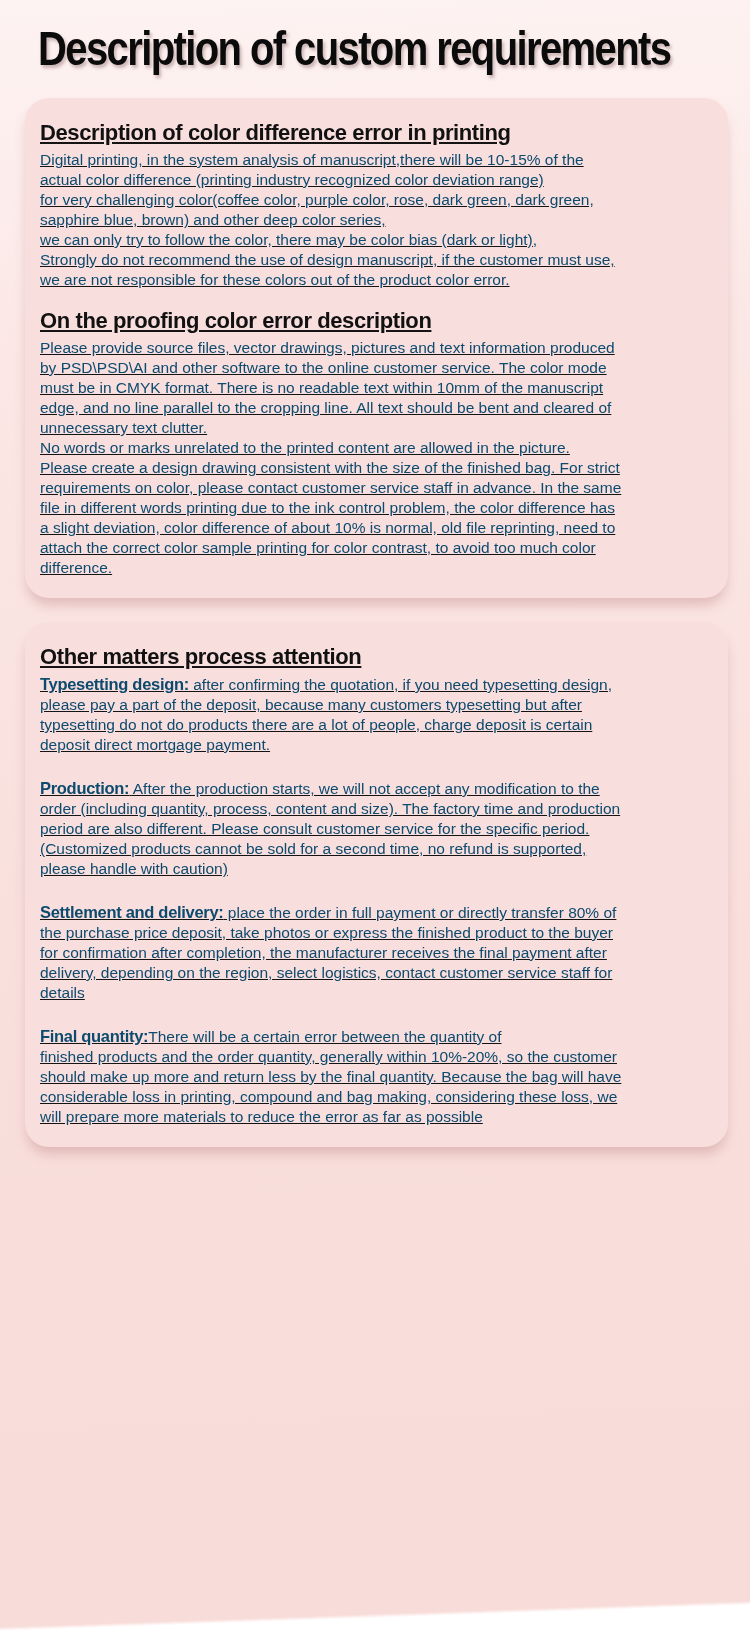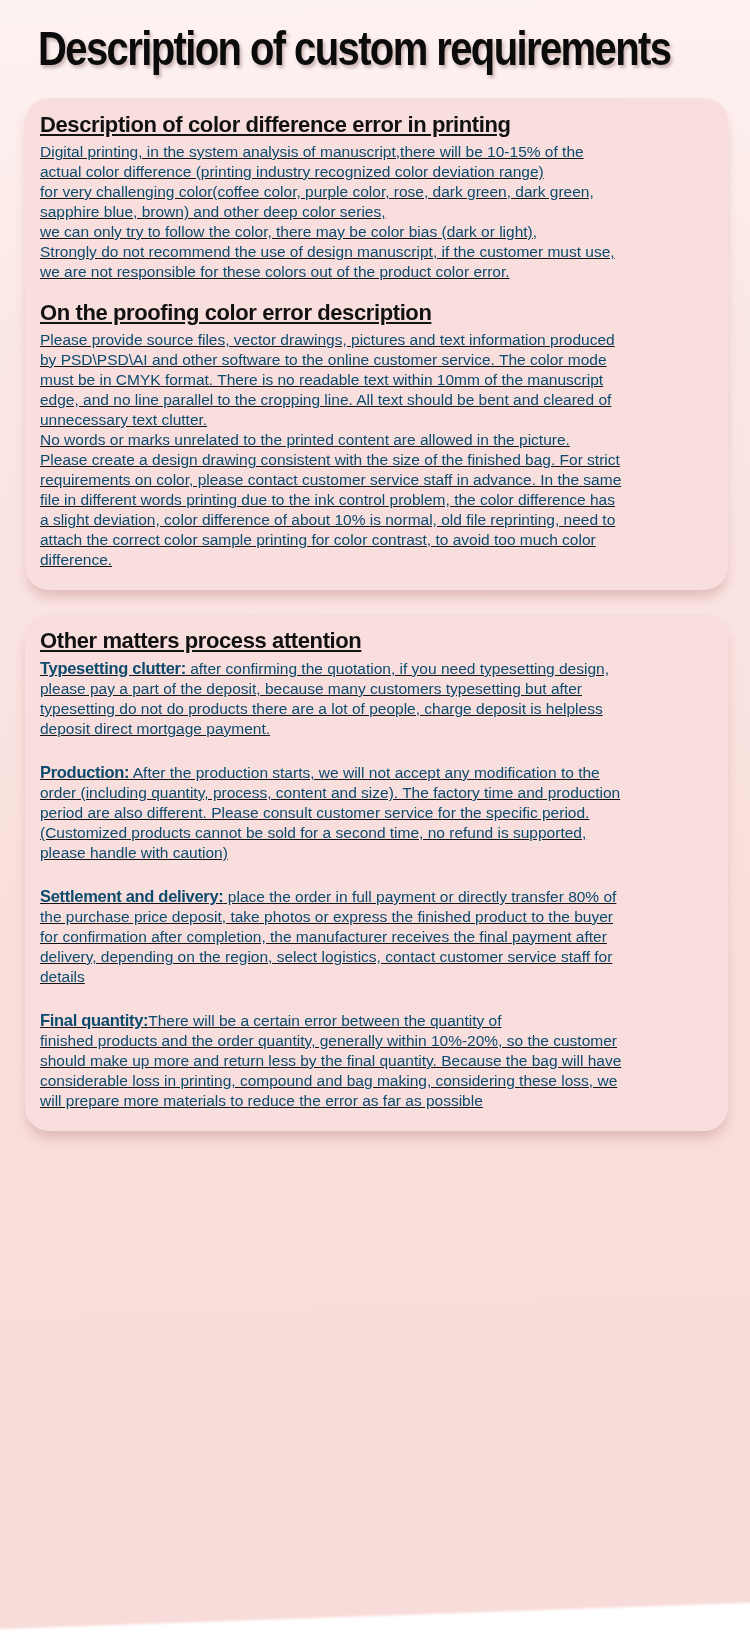--- a/index.html
+++ b/index.html
@@ -43,21 +43,21 @@
     transform:scale(1.0,1.18);
     transform-origin:0 70%;
     text-shadow:2px 3px 3px rgba(140,105,105,.45);
     white-space:nowrap;
   }
   .card{
     width:703px;
     margin:24px auto 0 25px;
     background:var(--card-bg);
     border-radius:24px;
-    padding:8px 15px 20px 15px;
+    padding:16px 15px 20px 15px;
     box-shadow:0 9px 12px -2px var(--shadow);
   }
   .card h2{
     font-size:22px;
     line-height:30px;
     font-weight:800;
     letter-spacing:-0.4px;
     color:#111;
     margin:16px 0 2px 0;
   }
@@ -106,23 +106,23 @@
 requirements on color, please contact customer service staff in advance. In the same
 file in different words printing due to the ink control problem, the color difference has
 a slight deviation, color difference of about 10% is normal, old file reprinting, need to
 attach the correct color sample printing for color contrast, to avoid too much color
 difference.</p>
   </section>
 
   <section class="card">
     <h2>Other matters process attention</h2>
 
-    <p class="body para"><span class="runin-label">Typesetting clutter:</span><span> after confirming the quotation, if you need typesetting design,
+    <p class="body para"><span class="runin-label">Typesetting design:</span><span> after confirming the quotation, if you need typesetting design,
 please pay a part of the deposit, because many customers typesetting but after
-typesetting do not do products there are a lot of people, charge deposit is helpless
+typesetting do not do products there are a lot of people, charge deposit is certain
 deposit direct mortgage payment.</span></p>
 
     <p class="body para"><span class="runin-label">Production:</span><span> After the production starts, we will not accept any modification to the
 order (including quantity, process, content and size). The factory time and production
 period are also different. Please consult customer service for the specific period.
 (Customized products cannot be sold for a second time, no refund is supported,
 please handle with caution)</span></p>
 
     <p class="body para"><span class="runin-label">Settlement and delivery:</span><span> place the order in full payment or directly transfer 80% of
 the purchase price deposit, take photos or express the finished product to the buyer

